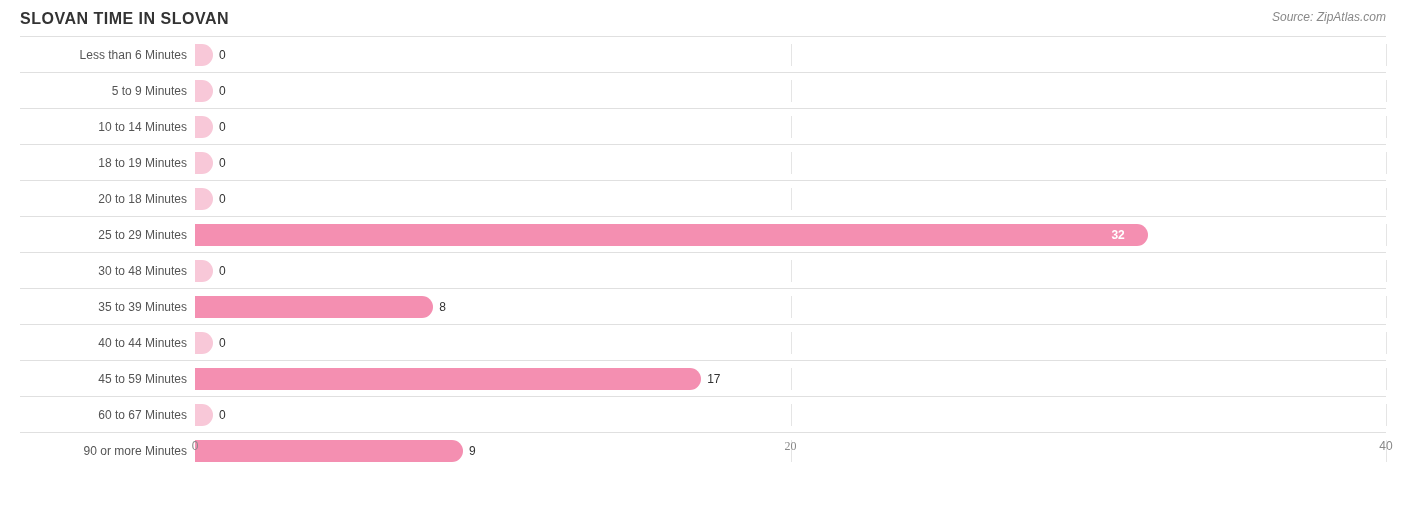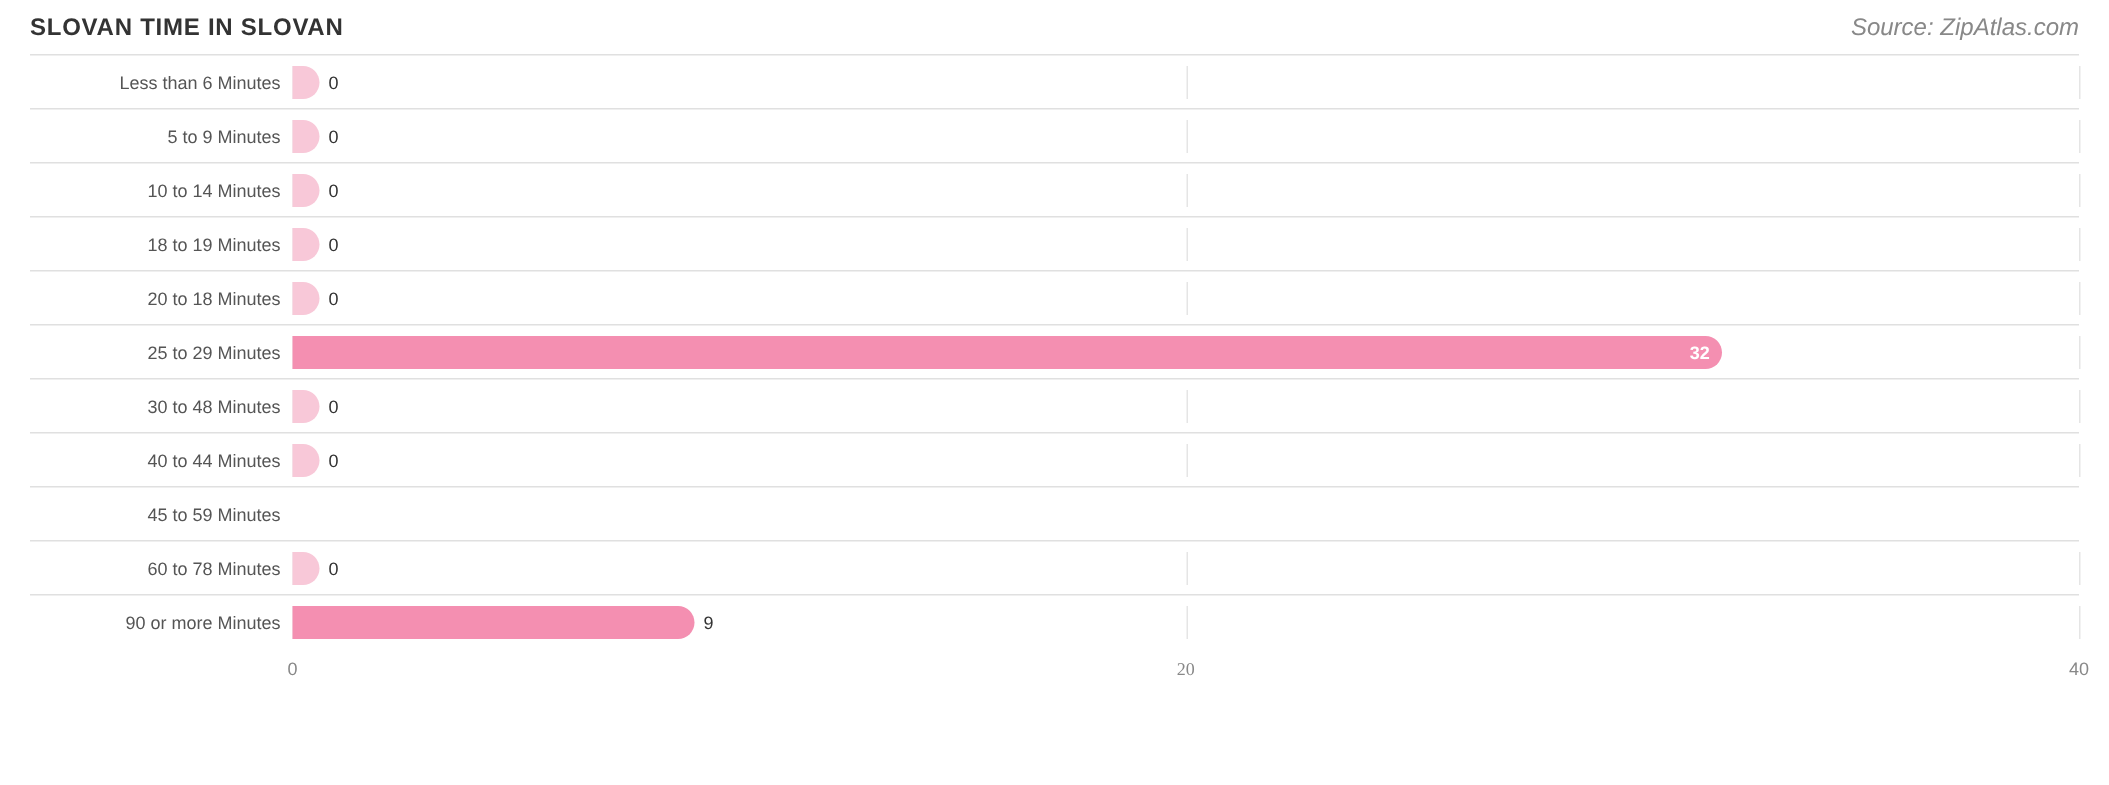--- a/index.html
+++ b/index.html
@@ -22,21 +22,21 @@
       align-items: flex-start;
       margin-bottom: 8px;
     }
     .chart-title {
       font-size: 16px;
       font-weight: bold;
       color: #333;
       letter-spacing: 0.5px;
     }
     .chart-source {
-      font-size: 16px;
+      font-size: 12px;
       color: #888;
       font-style: italic;
     }
     .chart-area {
       position: relative;
       width: 100%;
       height: calc(100% - 50px);
     }
     .bar-row {
       display: flex;
@@ -81,21 +81,21 @@
     }
     .bar-value {
       font-size: 12px;
       color: #333;
       margin-left: 6px;
       white-space: nowrap;
     }
     .bar-value-inside {
       font-size: 12px;
       color: #fff;
-      padding-right: 8px;
+      padding-right: 23px;
       font-weight: bold;
     }
     .x-axis {
       display: flex;
       margin-left: 175px;
       margin-top: 4px;
       position: relative;
     }
     .x-tick {
       position: absolute;
@@ -189,34 +189,51 @@
           <div class="bar-label">30 to 48 Minutes</div>
           <div class="bar-track" style="position: relative;">
             <div class="grid-line" style="left: 0%;"></div>
             <div class="grid-line" style="left: 50%;"></div>
             <div class="grid-line" style="left: 100%;"></div>
             <div class="bar-fill zero" style="width: 18px;"></div>
             <span class="bar-value">0</span>
           </div>
         </div>
         <div class="bar-row">
+          <div class="bar-label">35 to 39 Minutes</div>
+          <div class="bar-track" style="position: relative;">
+            <div class="grid-line" style="left: 0%;"></div>
+            <div class="grid-line" style="left: 50%;"></div>
+            <div class="grid-line" style="left: 100%;"></div>
+            <div class="bar-fill" style="width: 20%;"></div>
+            <span class="bar-value">8</span>
+          </div>
+        </div>
+        <div class="bar-row">
           <div class="bar-label">40 to 44 Minutes</div>
           <div class="bar-track" style="position: relative;">
             <div class="grid-line" style="left: 0%;"></div>
             <div class="grid-line" style="left: 50%;"></div>
             <div class="grid-line" style="left: 100%;"></div>
             <div class="bar-fill zero" style="width: 18px;"></div>
             <span class="bar-value">0</span>
           </div>
         </div>
         <div class="bar-row">
           <div class="bar-label">45 to 59 Minutes</div>
-        </div>
-        <div class="bar-row">
-          <div class="bar-label">60 to 78 Minutes</div>
+          <div class="bar-track" style="position: relative;">
+            <div class="grid-line" style="left: 0%;"></div>
+            <div class="grid-line" style="left: 50%;"></div>
+            <div class="grid-line" style="left: 100%;"></div>
+            <div class="bar-fill" style="width: 42.5%;"></div>
+            <span class="bar-value">17</span>
+          </div>
+        </div>
+        <div class="bar-row">
+          <div class="bar-label">60 to 67 Minutes</div>
           <div class="bar-track" style="position: relative;">
             <div class="grid-line" style="left: 0%;"></div>
             <div class="grid-line" style="left: 50%;"></div>
             <div class="grid-line" style="left: 100%;"></div>
             <div class="bar-fill zero" style="width: 18px;"></div>
             <span class="bar-value">0</span>
           </div>
         </div>
         <div class="bar-row">
           <div class="bar-label">90 or more Minutes</div>

